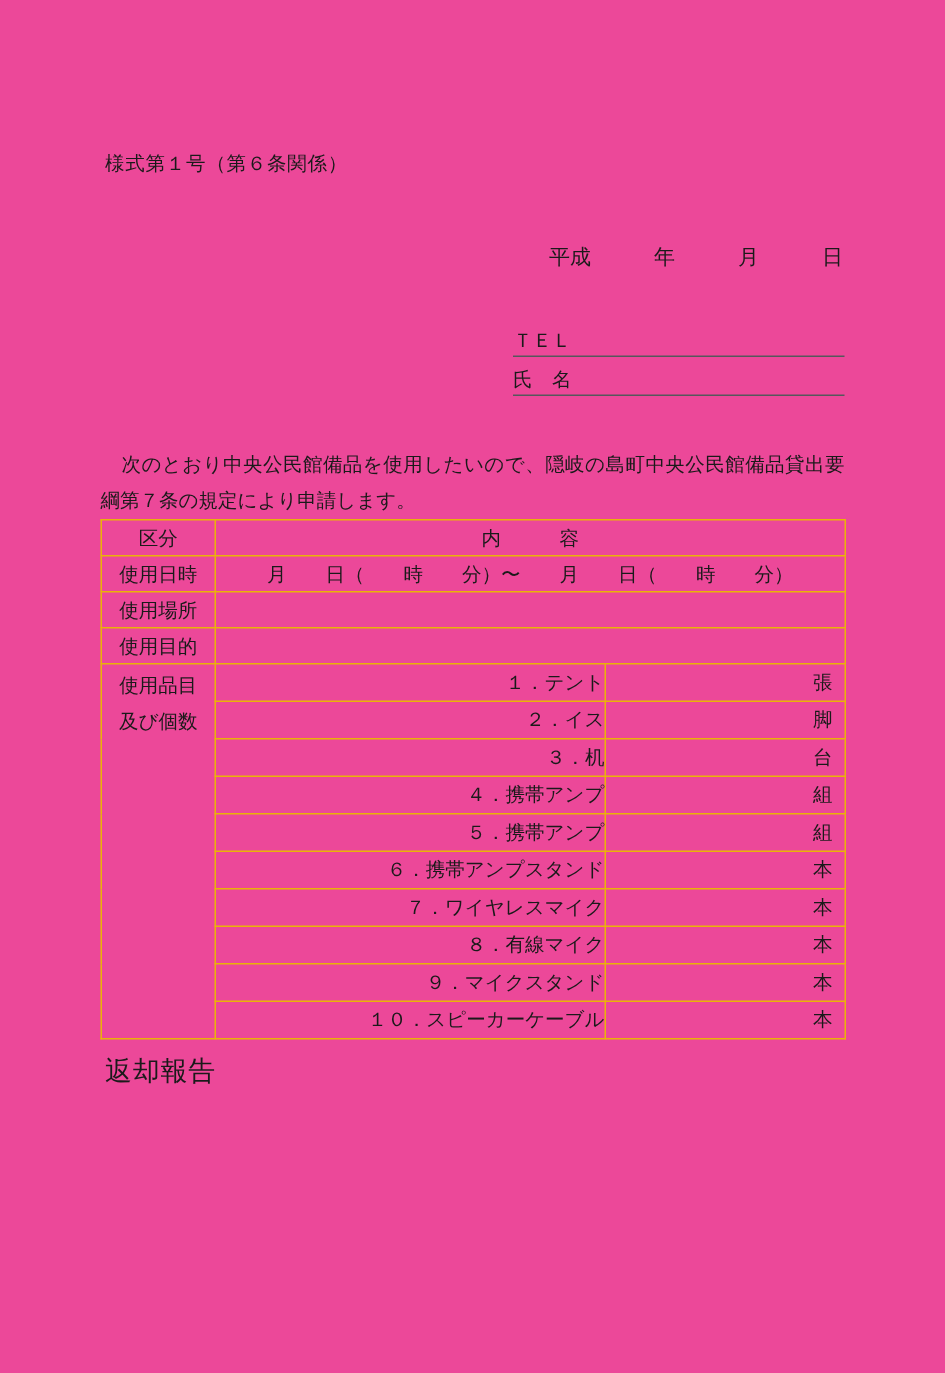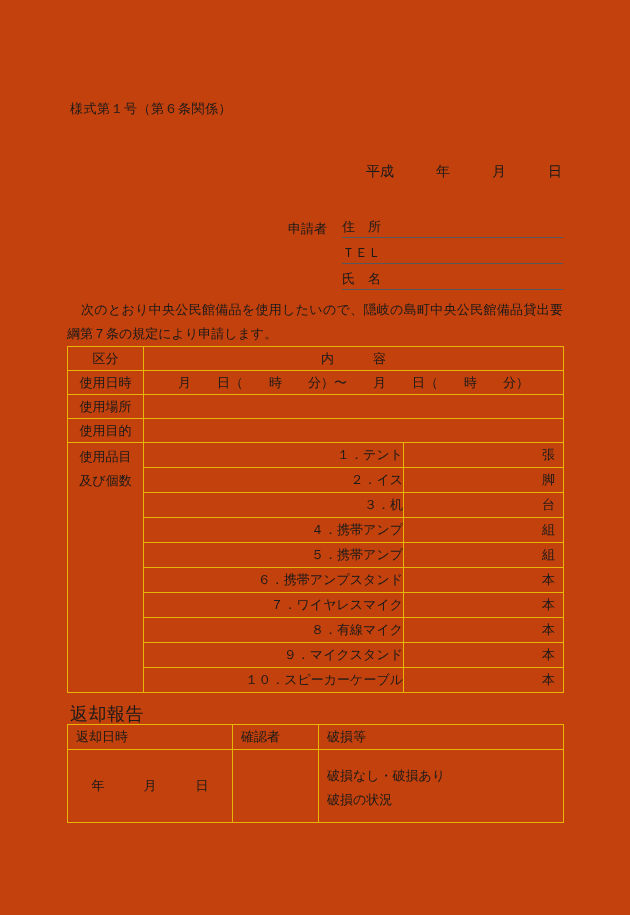--- a/index.html
+++ b/index.html
@@ -9,21 +9,21 @@
     background: #ffffff;
   }
   body {
     font-family: "Liberation Serif", "DejaVu Serif", serif;
     color: #1a1a1a;
   }
   #page {
     position: relative;
     width: 630px;
     height: 915px;
-    background: #c2410c;
+    background: #ec4899;
     overflow: hidden;
     box-sizing: border-box;
   }
 
   
   .form-no {
     position: absolute;
     left: 70px;
     top: 100px;
     font-size: 13px;
@@ -180,25 +180,20 @@
 
 <div id="page">
 
   <div class="form-no">様式第１号（第６条関係）</div>
 
 
   <div class="era-date">平成　　　年　　　月　　　日</div>
 
 
   <div class="applicant-block">
-    <div class="applicant-row">
-      <span class="applicant-tag">申請者</span>
-      <span class="applicant-label">住　所</span>
-      <span class="applicant-line"></span>
-    </div>
     <div class="applicant-row">
       <span class="applicant-tag"></span>
       <span class="applicant-label">ＴＥＬ</span>
       <span class="applicant-line"></span>
     </div>
     <div class="applicant-row">
       <span class="applicant-tag"></span>
       <span class="applicant-label">氏　名</span>
       <span class="applicant-line"></span>
     </div>
@@ -270,36 +265,14 @@
       </tr>
       <tr class="row-item">
         <td class="item-name">１０．スピーカーケーブル</td>
         <td class="unit-cell">本</td>
       </tr>
     </tbody>
   </table>
 
   <div class="return-caption">返却報告</div>
 
-  <table id="return-table">
-    <colgroup>
-      <col style="width:165px">
-      <col style="width:86px">
-      <col style="width:245px">
-    </colgroup>
-    <tbody>
-      <tr class="ret-head">
-        <td class="cell-pad c-left">返却日時</td>
-        <td class="cell-pad c-left">確認者</td>
-        <td class="cell-pad c-left">破損等</td>
-      </tr>
-      <tr class="ret-body">
-        <td class="ret-date">年　　　月　　　日</td>
-        <td class="cell-pad"></td>
-        <td class="damage-box">
-          <div>破損なし・破損あり</div>
-          <div>破損の状況</div>
-        </td>
-      </tr>
-    </tbody>
-  </table>
 
 </div>
 
 </body></html>

